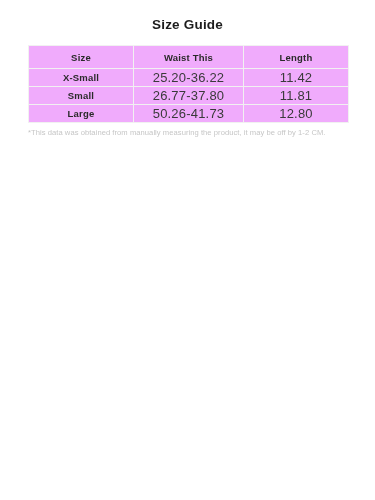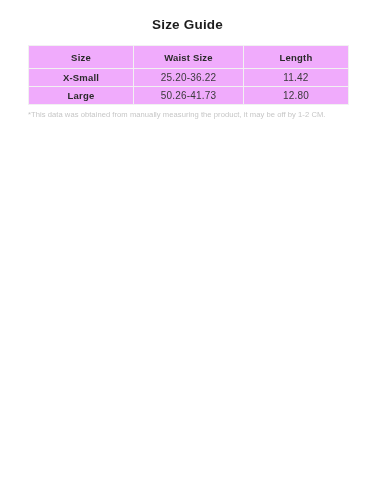--- a/index.html
+++ b/index.html
@@ -70,21 +70,21 @@
 
   td.size-name {
     font-size: 9.5px;
     font-weight: bold;
     color: #2a2a2a;
     letter-spacing: 0.2px;
     margin-top: 16px;
   }
 
   td.measure {
-    font-size: 10px;
+    font-size: 13px;
     font-weight: normal;
     color: #3a3a3a;
     letter-spacing: 0.2px;
   }
 
   .footnote {
     margin: 5px 27px 0 28px;
     font-size: 7.6px;
     color: #c6c6c6;
     letter-spacing: 0.05px;
@@ -107,29 +107,34 @@
   <div class="table-wrap">
     <table class="size-table">
       <colgroup>
         <col class="c1">
         <col class="c2">
         <col class="c3">
       </colgroup>
       <thead>
         <tr>
           <th>Size</th>
-          <th>Waist Size</th>
+          <th>Waist This</th>
           <th>Length</th>
         </tr>
       </thead>
       <tbody>
         <tr>
           <td class="size-name">X-Small</td>
           <td class="measure">25.20-36.22</td>
           <td class="measure">11.42</td>
+        </tr>
+        <tr>
+          <td class="size-name">Small</td>
+          <td class="measure">26.77-37.80</td>
+          <td class="measure">11.81</td>
         </tr>
         <tr>
           <td class="size-name">Large</td>
           <td class="measure">50.26-41.73</td>
           <td class="measure">12.80</td>
         </tr>
       </tbody>
     </table>
   </div>
 

